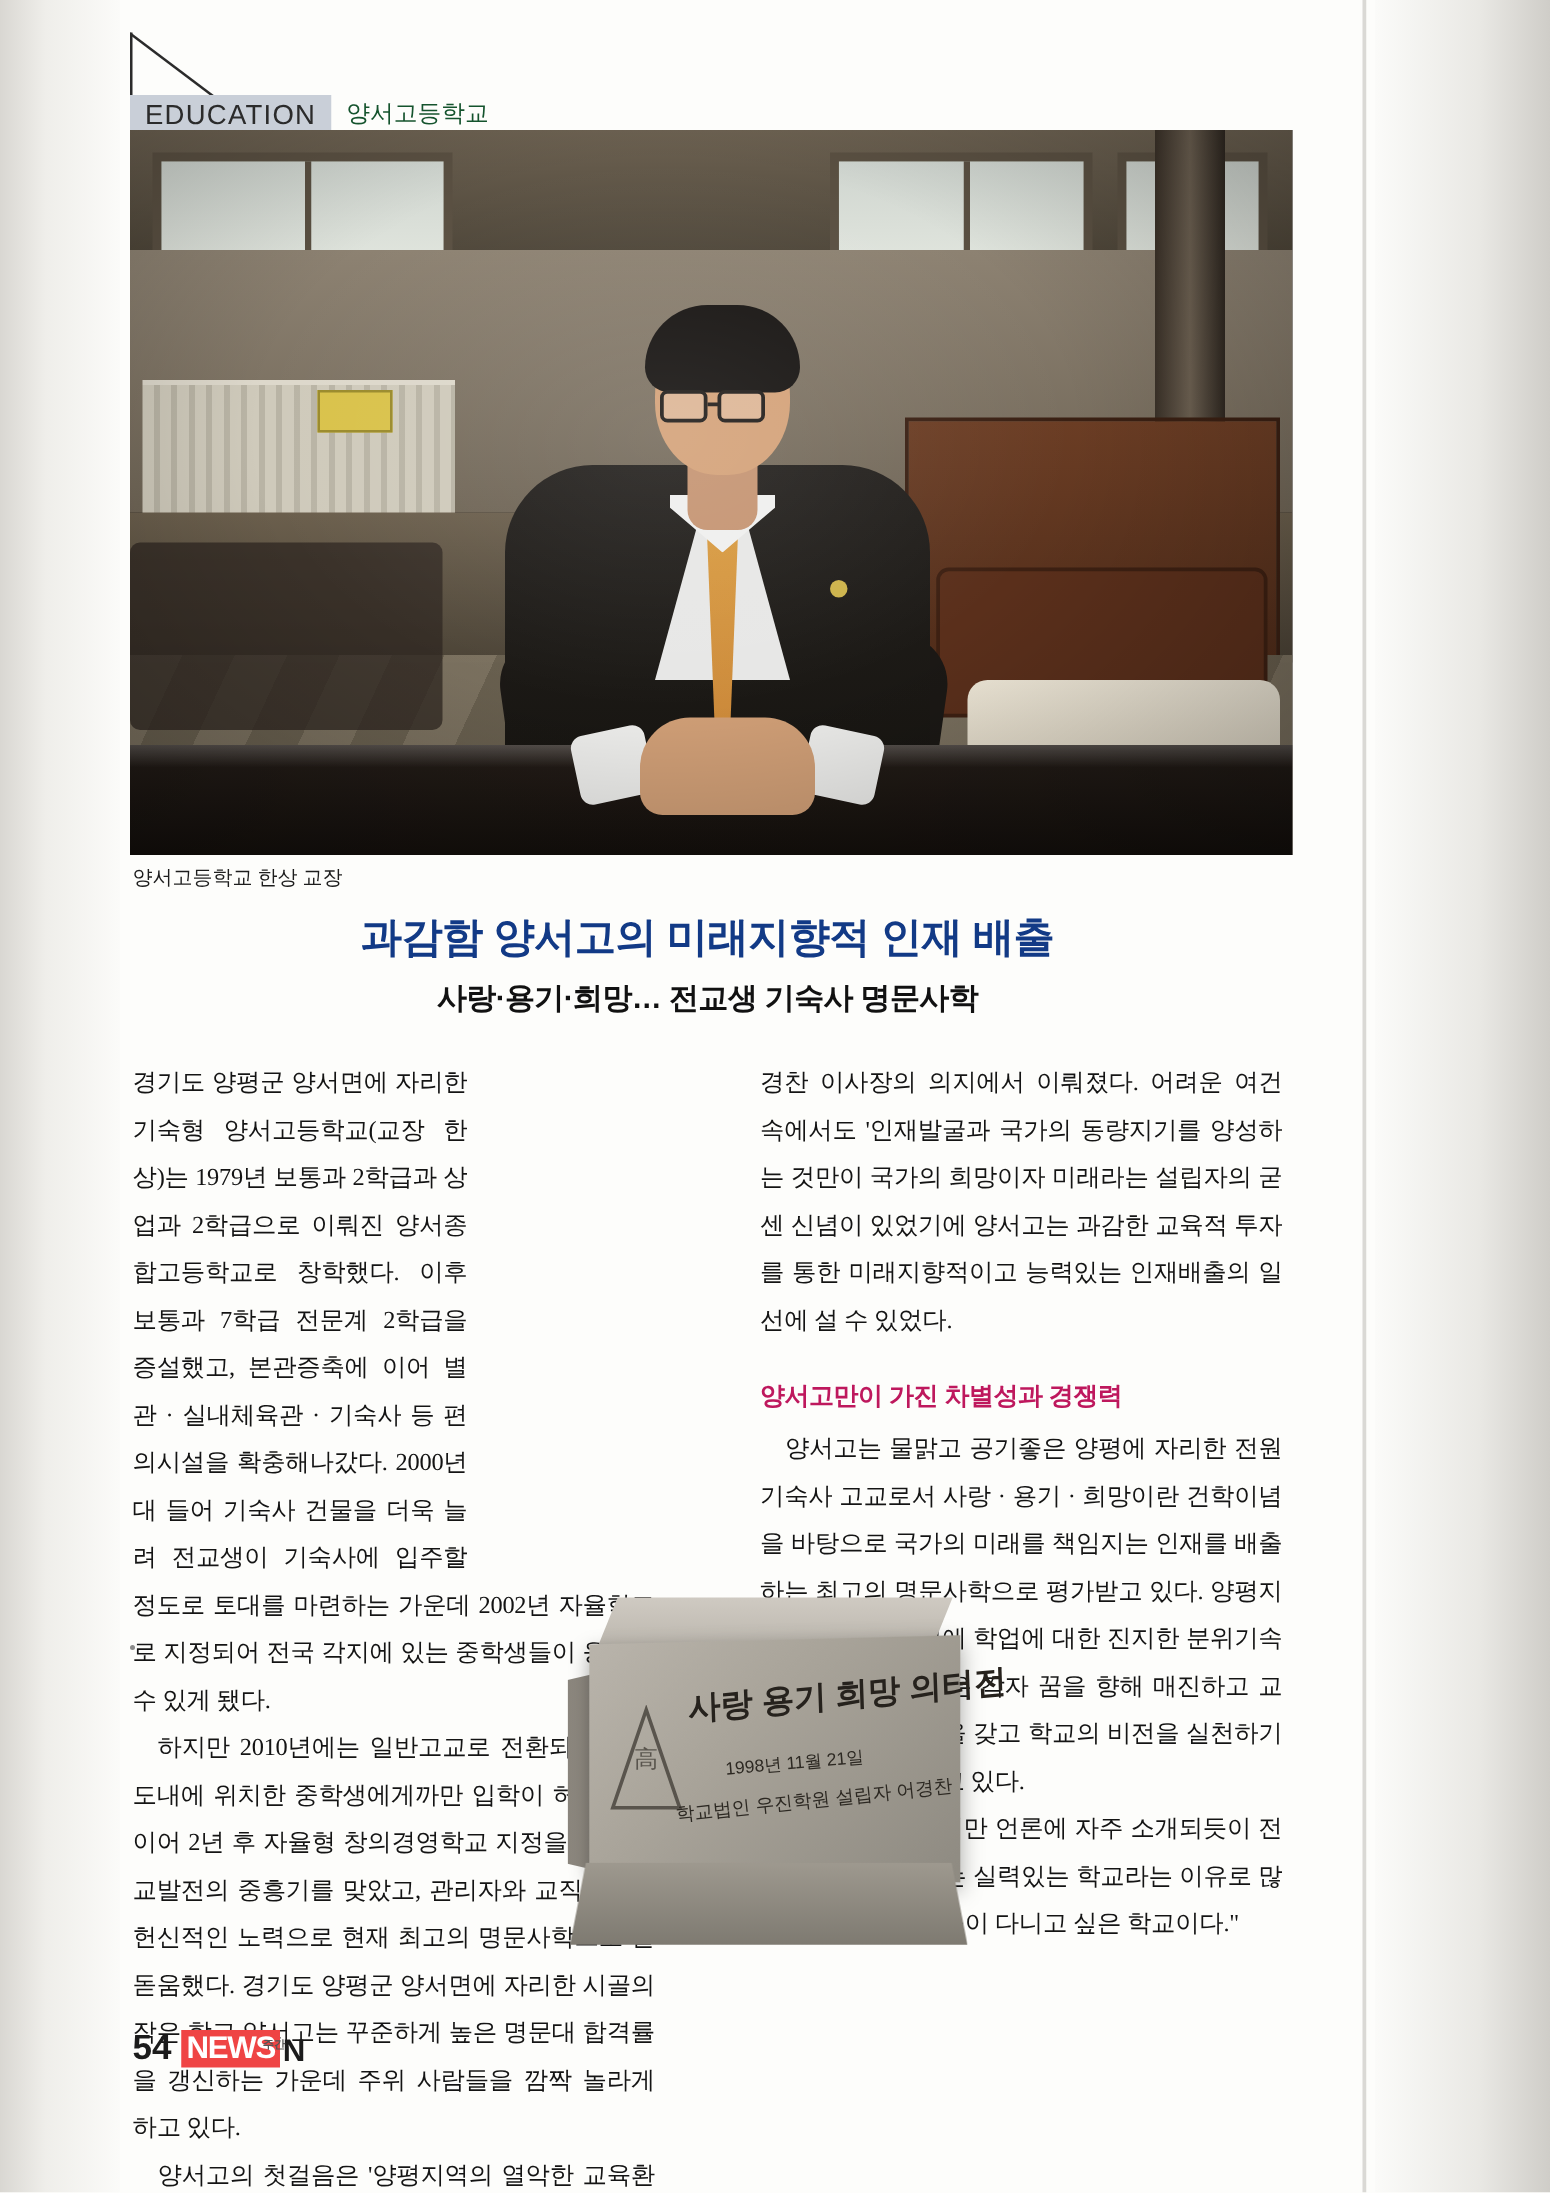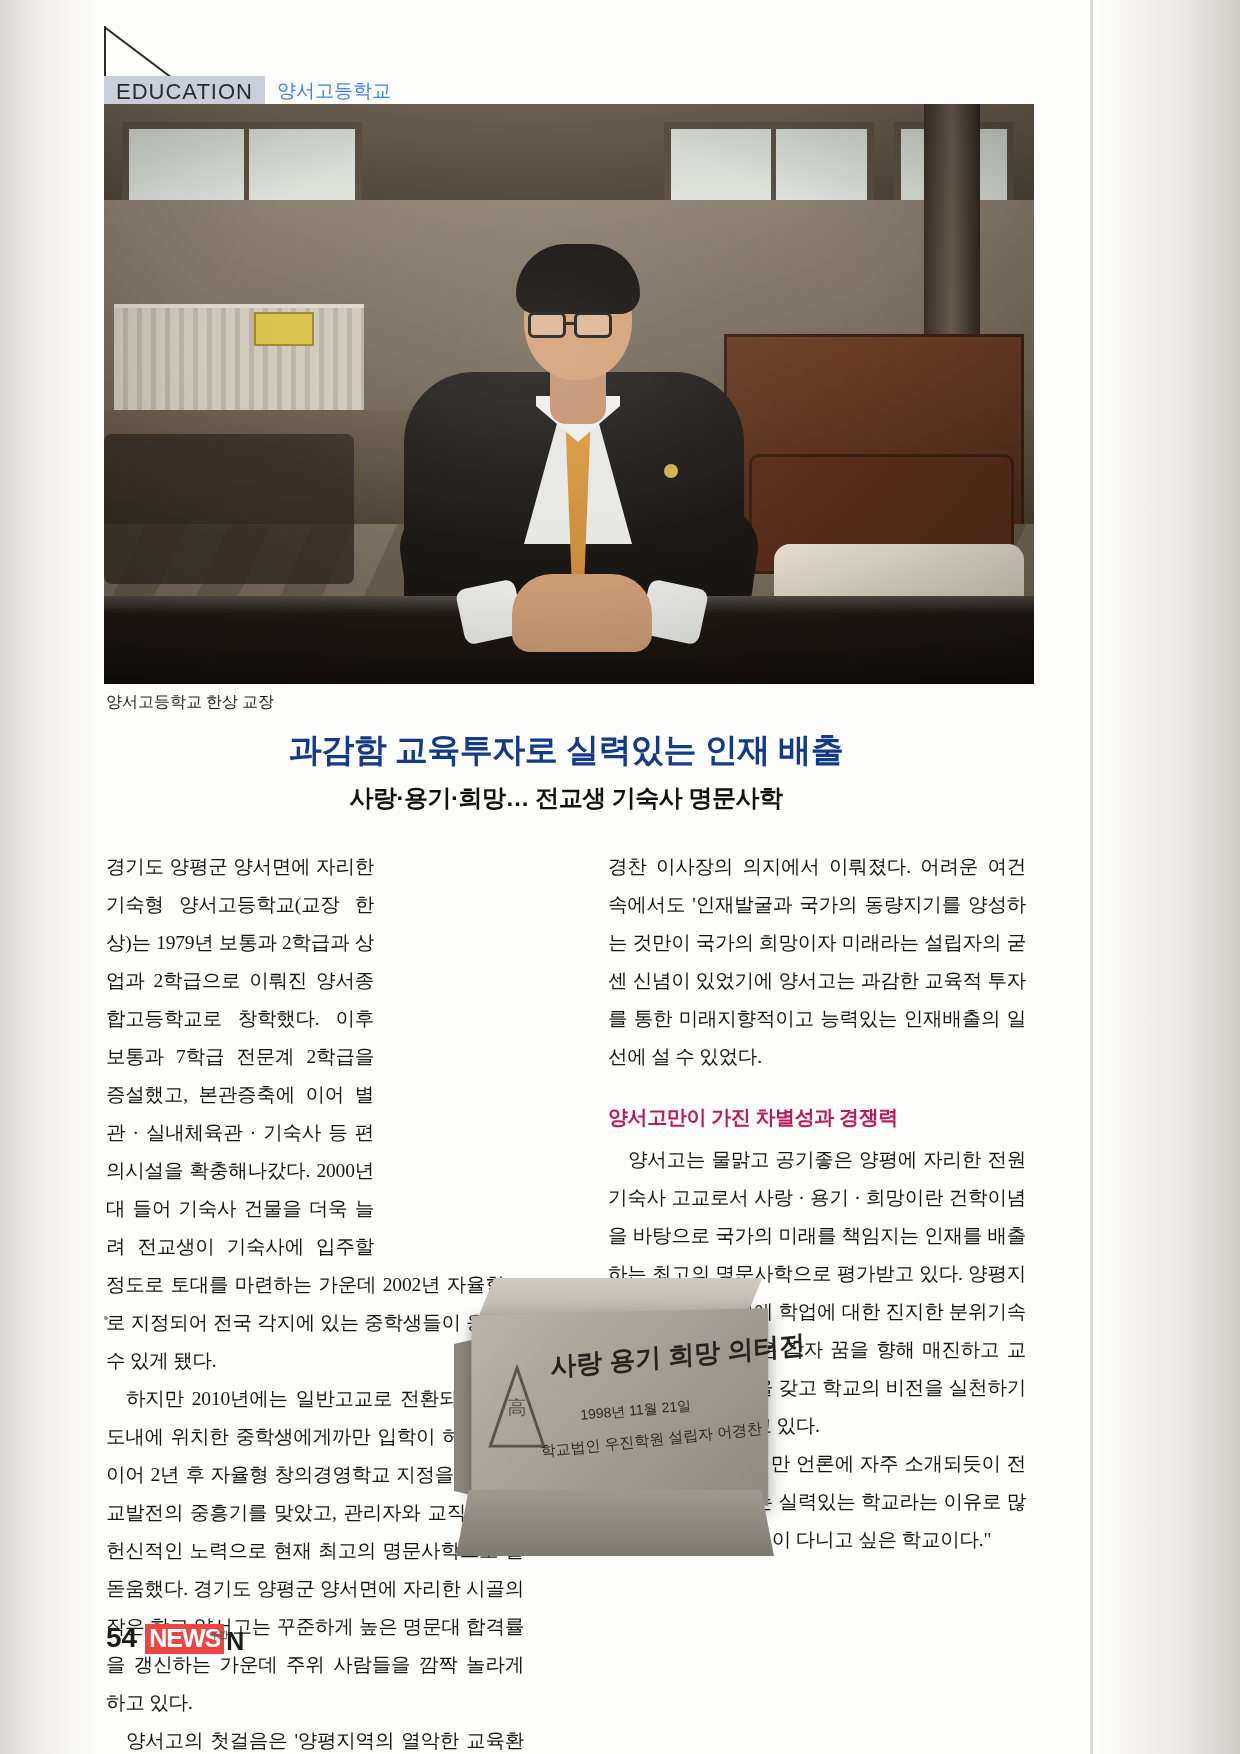--- a/index.html
+++ b/index.html
@@ -43,21 +43,21 @@
     color: #2b2b2b;
     font-family: "Liberation Sans", sans-serif;
     font-size: 22px;
     letter-spacing: 1px;
     padding: 5px 12px 6px 12px;
     line-height: 1;
   }
   .school-tag {
     font-family: "Liberation Sans", sans-serif;
     font-size: 19px;
-    color: #3b82f6;
+    color: #14532d;
     padding-bottom: 5px;
   }
   .corner-rule-v {
     position: absolute; left: 8px; top: 10px; width: 2px; height: 58px;
     background: #2b2b2b;
   }
   .corner-rule-diag {
     position: absolute; left: 8px; top: 10px; width: 78px; height: 58px;
     overflow: hidden;
   }
@@ -408,21 +408,21 @@
     <div class="ph-table"></div>
     <div class="ph-tableGloss"></div>
     <div class="ph-cuffL"></div>
     <div class="ph-cuffR"></div>
     <div class="ph-hands"></div>
     <div class="ph-vignette"></div>
   </div>
 
   <div class="photo-caption">양서고등학교 한상 교장</div>
 
-  <div class="headline">과감함 교육투자로 실력있는 인재 배출</div>
+  <div class="headline">과감함 양서고의 미래지향적 인재 배출</div>
   <div class="subhead">사랑·용기·희망… 전교생 기숙사 명문사학</div>
 
   <div class="col left">
     <div class="wrap-block"></div>
     <p>경기도 양평군 양서면에 자리한 기숙형 양서고등학교(교장 한상)는 1979년 보통과 2학급과 상업과 2학급으로 이뤄진 양서종합고등학교로 창학했다. 이후 보통과 7학급 전문계 2학급을 증설했고, 본관증축에 이어 별관 · 실내체육관 · 기숙사 등 편의시설을 확충해나갔다. 2000년대 들어 기숙사 건물을 더욱 늘려 전교생이 기숙사에 입주할 정도로 토대를 마련하는 가운데 2002년 자율학교로 지정되어 전국 각지에 있는 중학생들이 응시할 수 있게 됐다.</p>
     <p class="indent">하지만 2010년에는 일반고교로 전환되어 경기도내에 위치한 중학생에게까만 입학이 허용됐다. 이어 2년 후 자율형 창의경영학교 지정을 통해 학교발전의 중흥기를 맞았고, 관리자와 교직원들의 헌신적인 노력으로 현재 최고의 명문사학으로 발돋움했다. 경기도 양평군 양서면에 자리한 시골의 작은 학교 양서고는 꾸준하게 높은 명문대 합격률을 갱신하는 가운데 주위 사람들을 깜짝 놀라게 하고 있다.</p>
     <p class="indent">양서고의 첫걸음은 '양평지역의 열악한 교육환경을 개선하고 글로벌하고 능력있는 인재를 양서하겠다'는 집념에 불탄 어</p>
   </div>
 
   <div class="col right">

